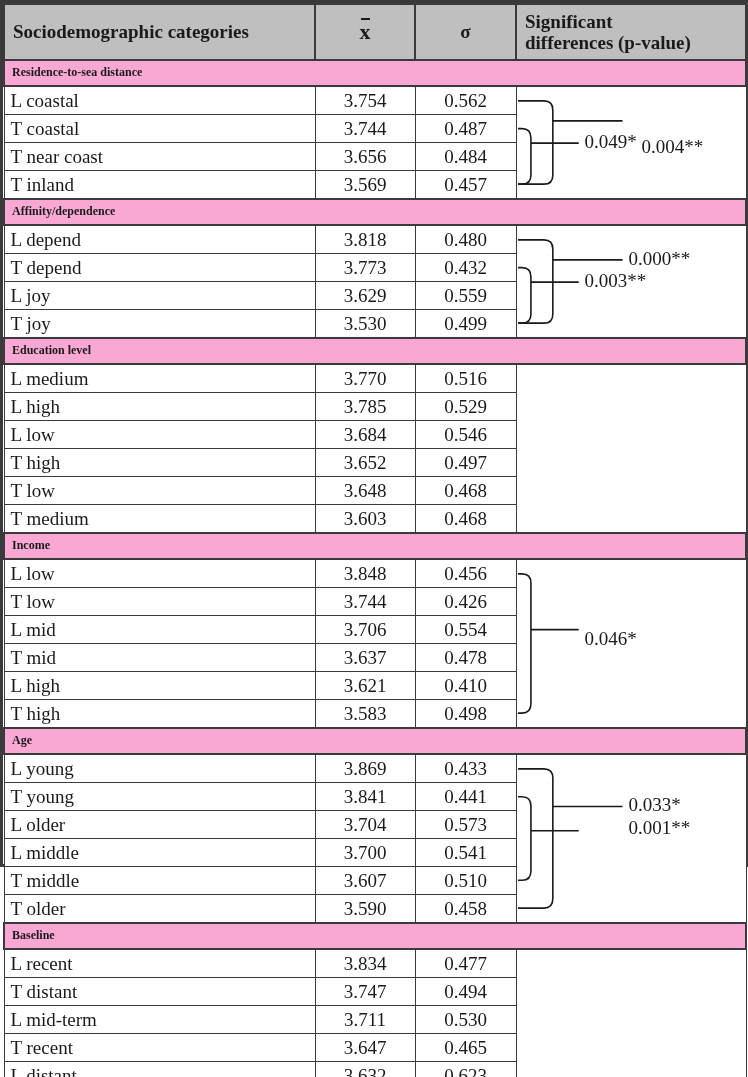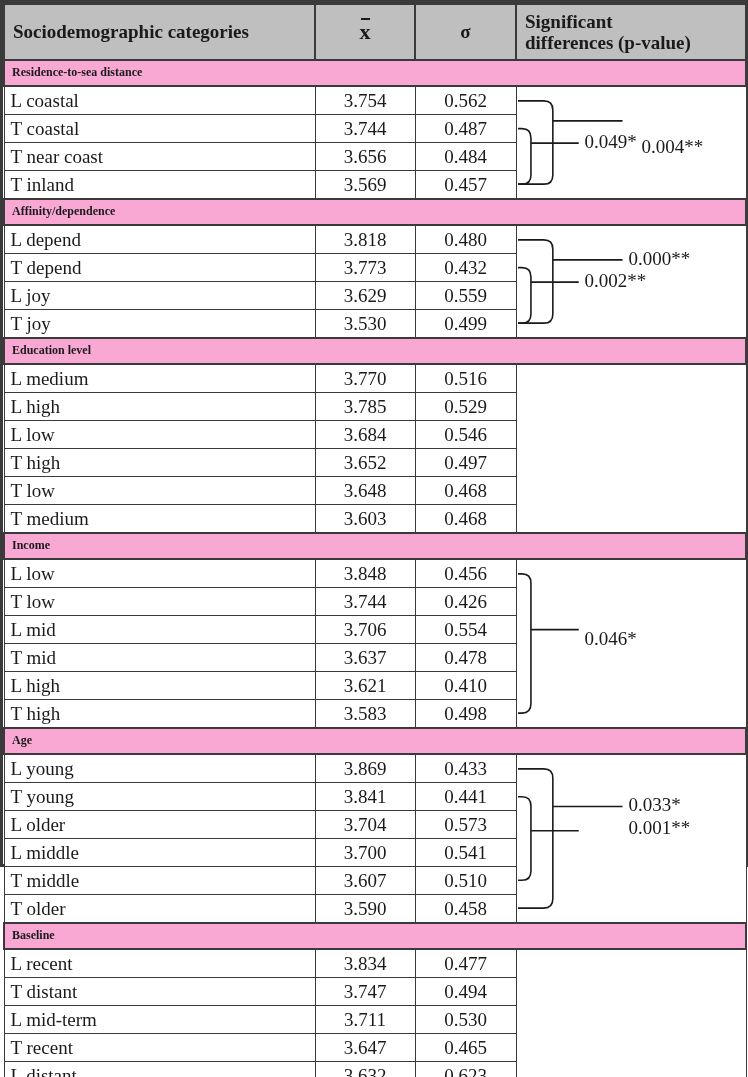--- a/index.html
+++ b/index.html
@@ -192,21 +192,21 @@
           <td class="d-cat">L depend</td>
           <td class="d-mean">3.818</td>
           <td class="d-sd">0.480</td>
           <td class="sig-cell" rowspan="4">
             <div class="sig-overlay">
               <svg viewBox="0 0 230 108" preserveAspectRatio="none">
                 <path d="M 1 13.5 H 27 Q 36 13.5 36 22.5 V 85.5 Q 36 94.5 27 94.5 H 1 M 36 32.94 H 106"></path>
                 <path d="M 1 40.5 H 5 Q 14 40.5 14 49.5 V 85.5 Q 14 94.5 5 94.5 H 1 M 14 54.54 H 62"></path>
               </svg>
               <div class="plabel" style="left: 112px; top: 32.94px;">0.000**</div>
-              <div class="plabel" style="left: 68px; top: 54.54px;">0.002**</div>
+              <div class="plabel" style="left: 68px; top: 54.54px;">0.003**</div>
             </div>
           </td>
         </tr>
         <tr class="data-row">
           <td class="d-cat">T depend</td>
           <td class="d-mean">3.773</td>
           <td class="d-sd">0.432</td>
         </tr>
         <tr class="data-row">
           <td class="d-cat">L joy</td>

